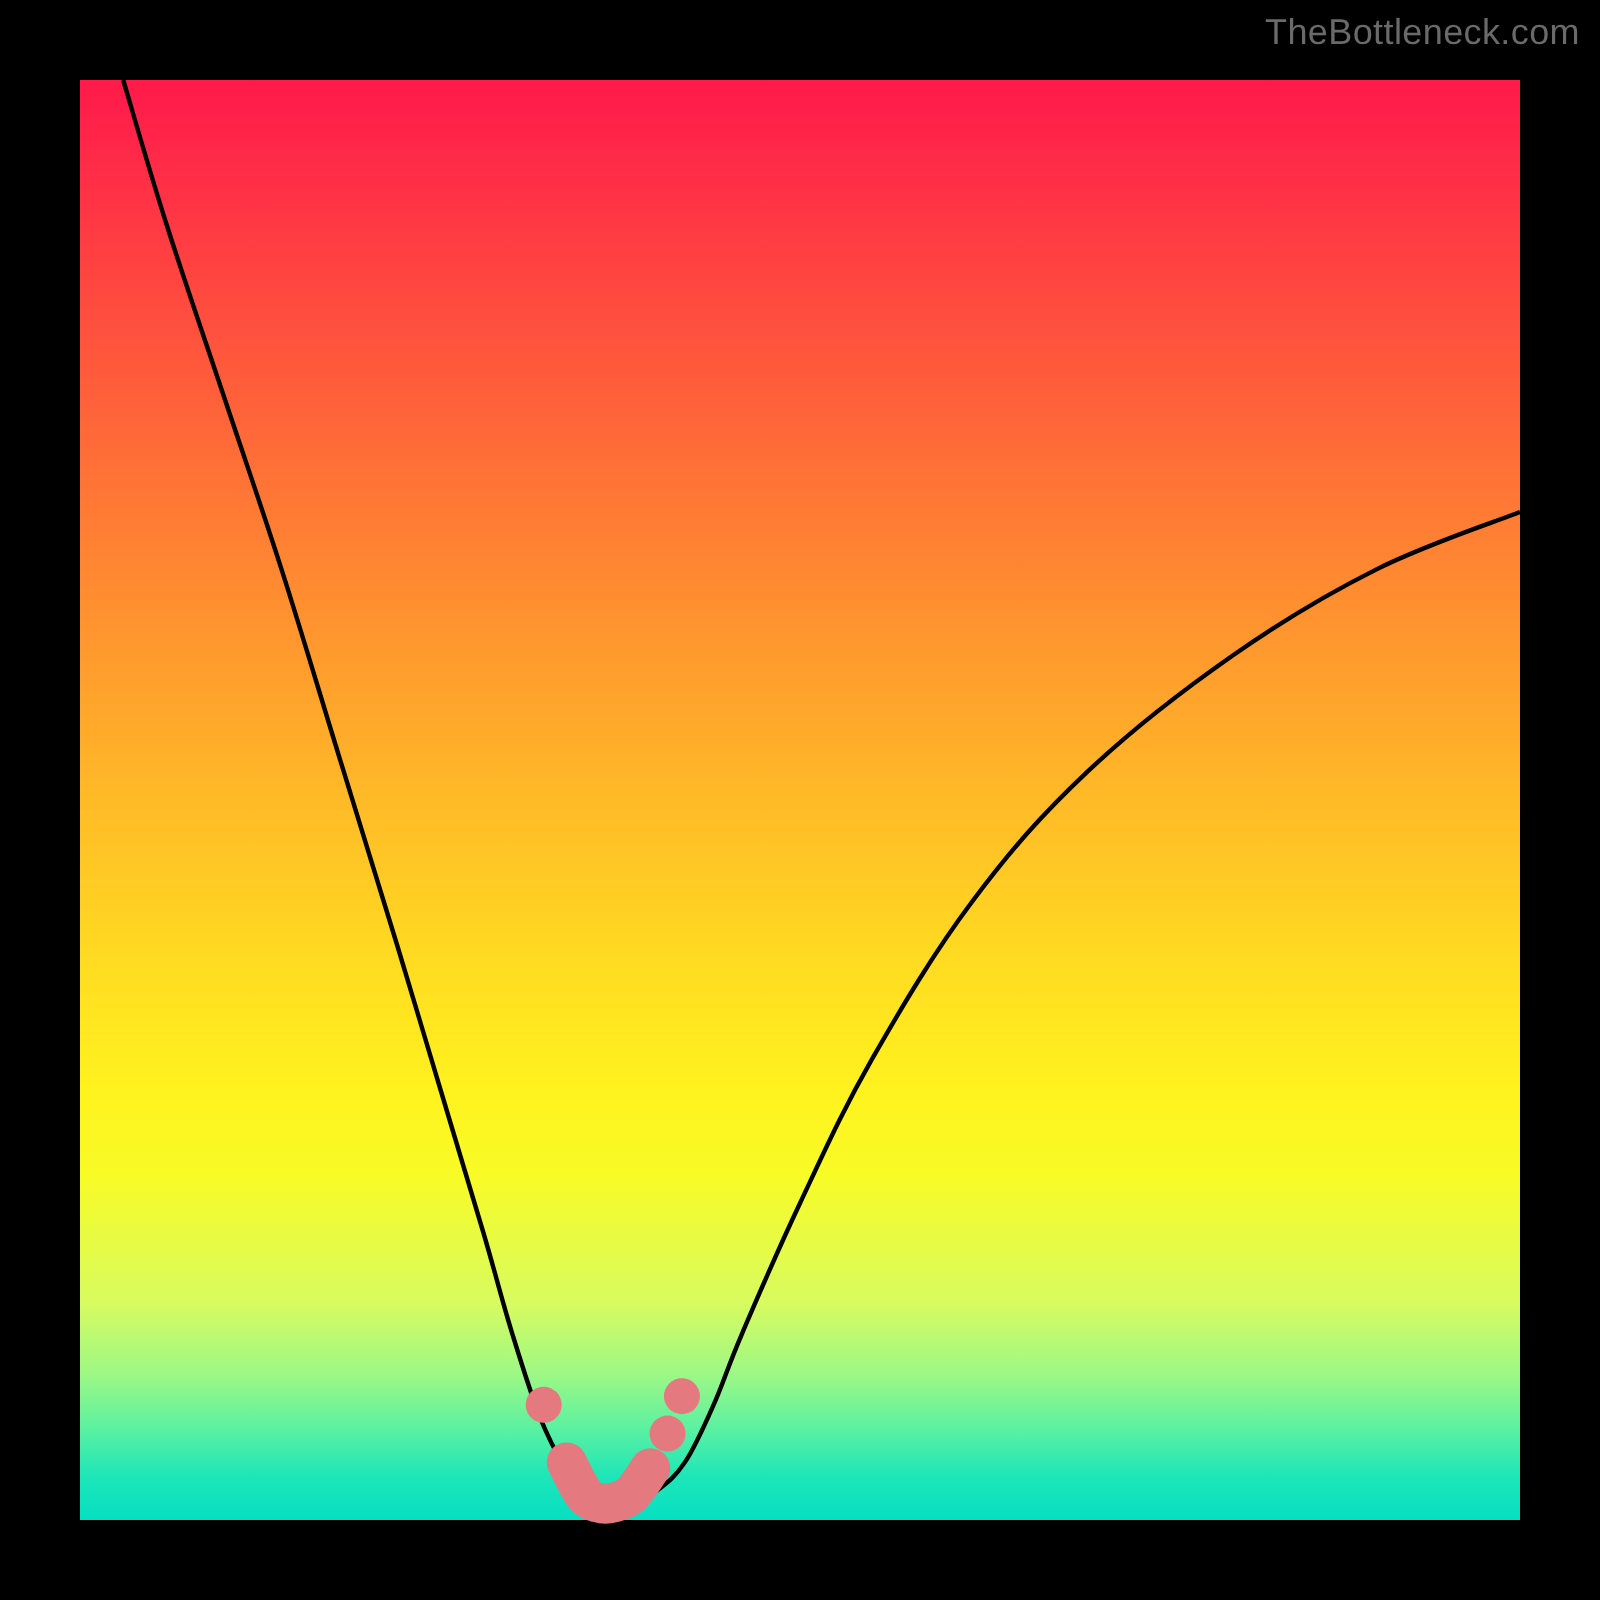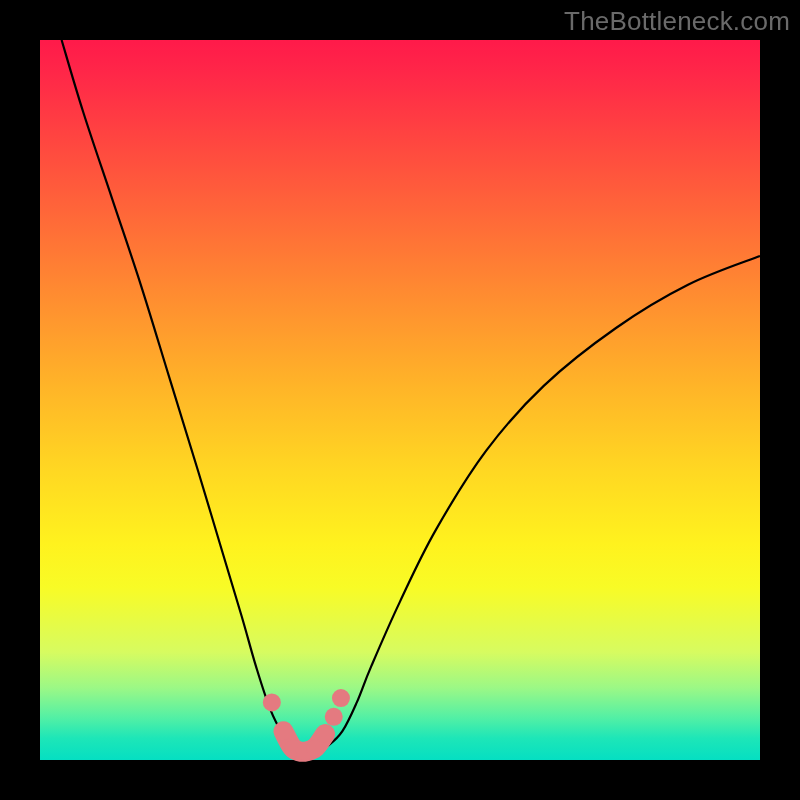--- a/index.html
+++ b/index.html
@@ -38,21 +38,21 @@
       #55f0a4 94%,
       #1de6b8 97%,
       #05dfc2 100%
     );
   }
   .watermark {
     position: absolute;
     top: 6px;
     right: 10px;
     color: #6a6a6a;
-    font-size: 26px;
+    font-size: 18px;
     letter-spacing: 0.2px;
     font-weight: 500;
     user-select: none;
   }
   svg.curve-layer {
     position: absolute;
     left: 0;
     top: 0;
     width: 720px;
     height: 720px;

